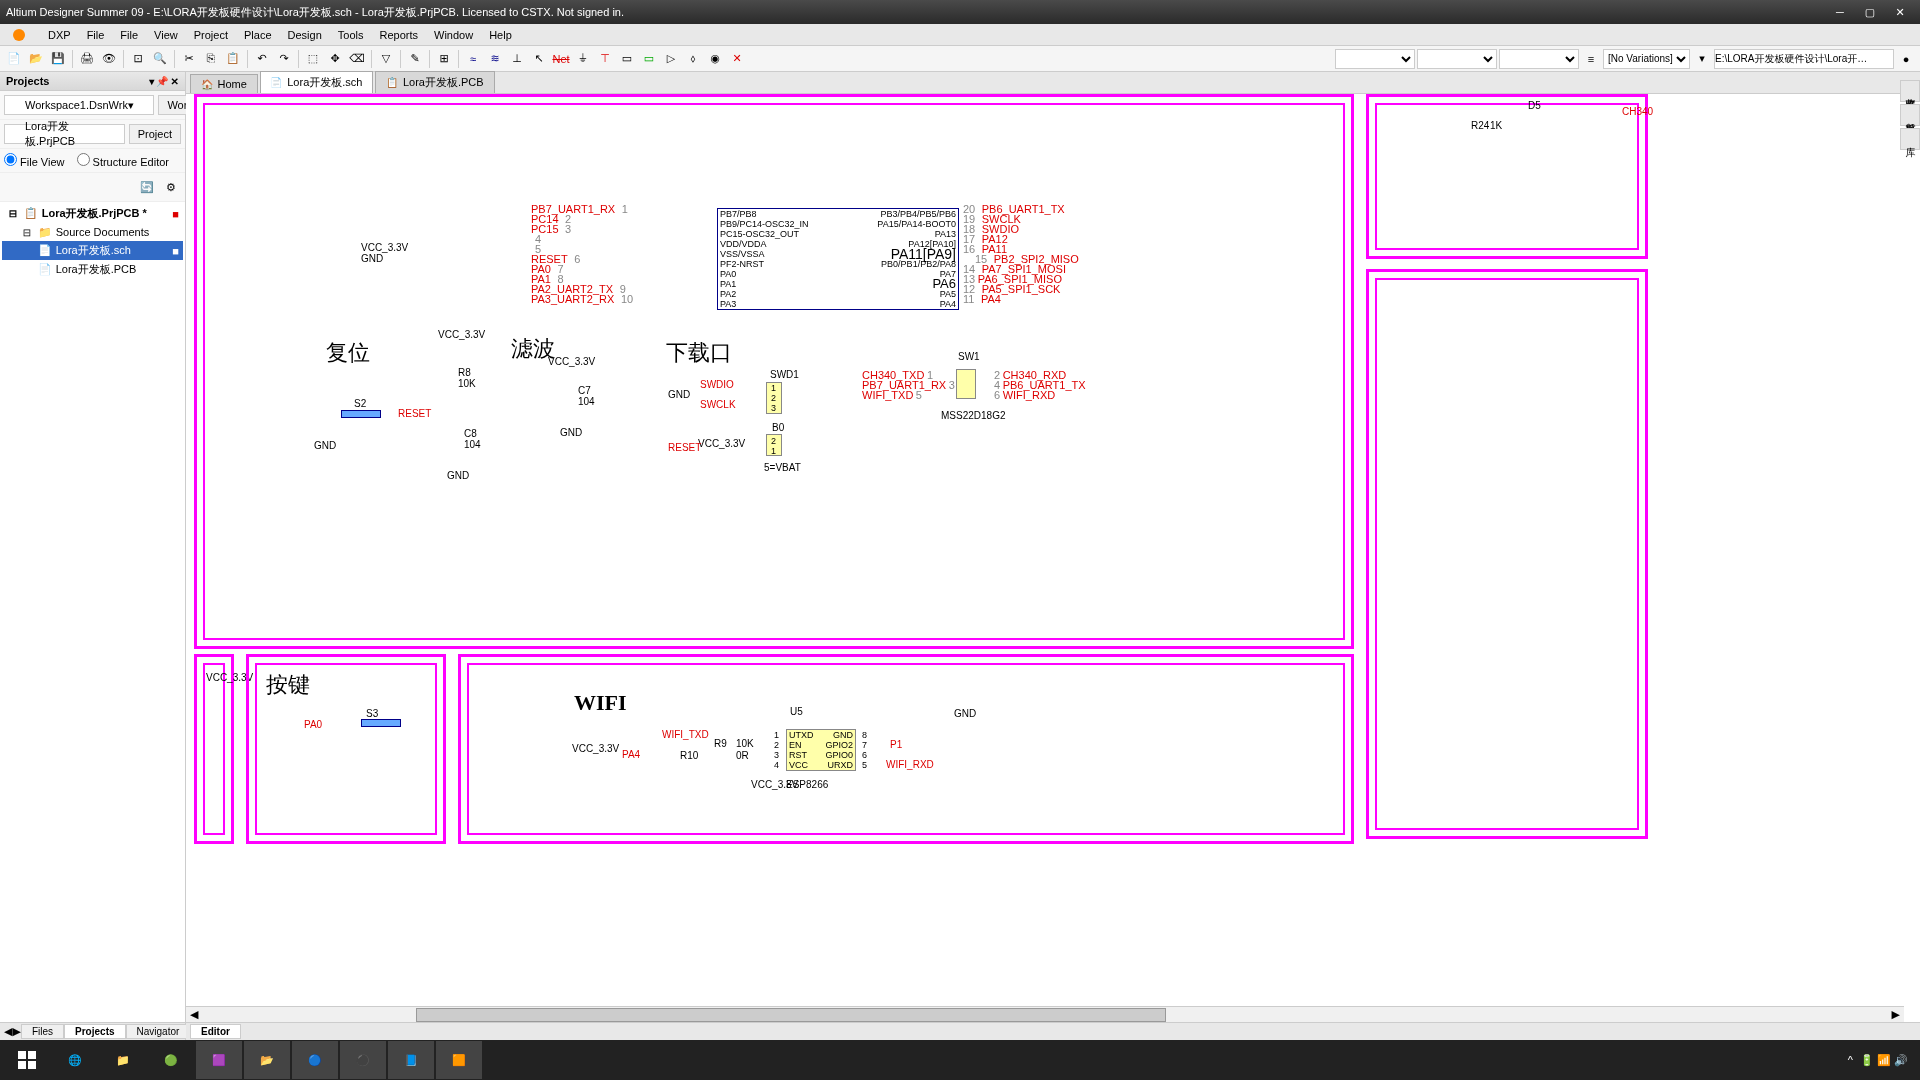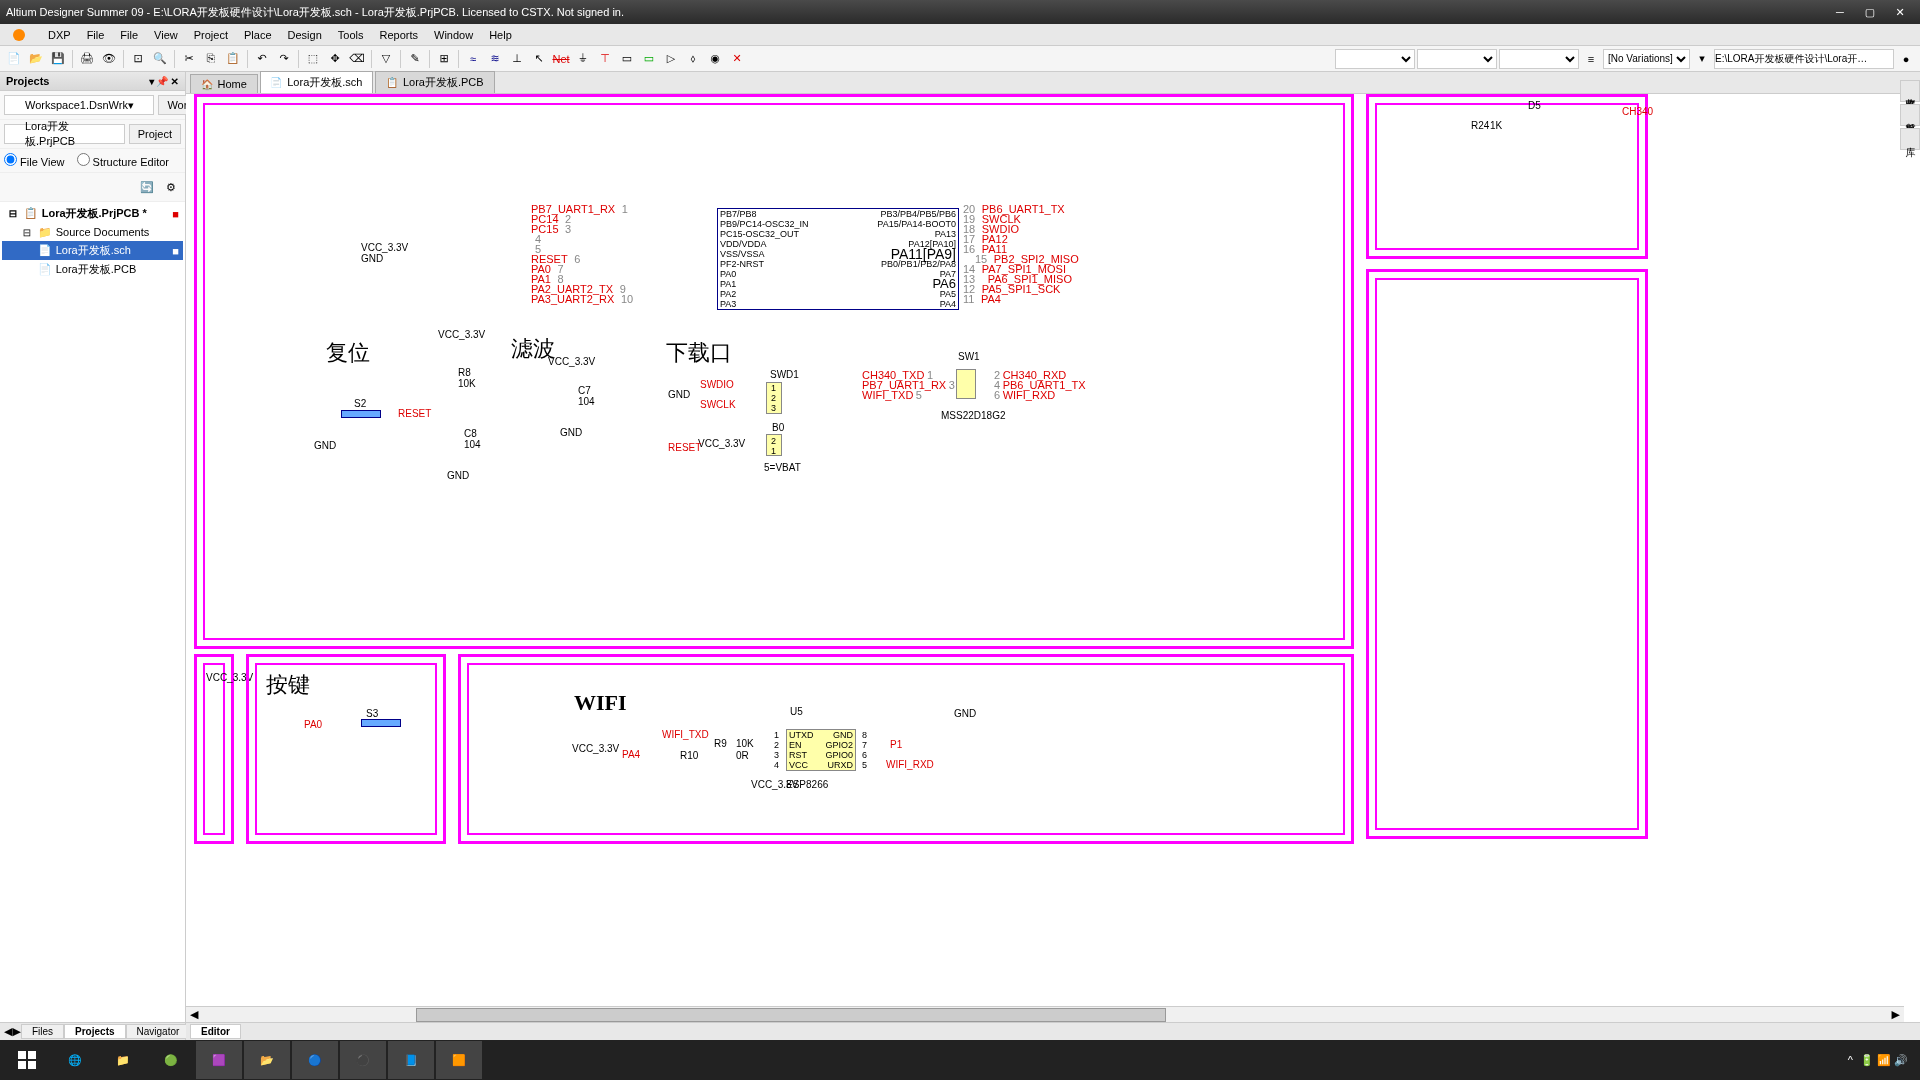--- a/index.html
+++ b/index.html
@@ -255,21 +255,21 @@
             </div>
         </div>
         <div id="mcu-right" style="position:absolute;left:432px;top:0">
             <div style="font-size: 9px; height: 10px; line-height: 10px; white-space: nowrap;"><span style="color:#888">20</span> <span style="color:#d00;margin-left:4px">PB6_UART1_TX</span></div>
             <div style="font-size: 9px; height: 10px; line-height: 10px; white-space: nowrap;"><span style="color:#888">19</span> <span style="color:#d00;margin-left:4px">SWCLK</span></div>
             <div style="font-size: 9px; height: 10px; line-height: 10px; white-space: nowrap;"><span style="color:#888">18</span> <span style="color:#d00;margin-left:4px">SWDIO</span></div>
             <div style="font-size: 9px; height: 10px; line-height: 10px; white-space: nowrap;"><span style="color:#888">17</span> <span style="color:#d00;margin-left:4px">PA12</span></div>
             <div style="font-size: 9px; height: 10px; line-height: 10px; white-space: nowrap;"><span style="color:#888">16</span> <span style="color:#d00;margin-left:4px">PA11</span></div>
             <div style="font-size: 9px; height: 10px; line-height: 10px; white-space: nowrap; margin-left: 12px;"><span style="color:#888">15</span> <span style="color:#d00;margin-left:4px">PB2_SPI2_MISO</span></div>
             <div style="font-size: 9px; height: 10px; line-height: 10px; white-space: nowrap;"><span style="color:#888">14</span> <span style="color:#d00;margin-left:4px">PA7_SPI1_MOSI</span></div>
-            <div style="font-size: 9px; height: 10px; line-height: 10px; white-space: nowrap;"><span style="color:#888">13</span> <span style="color:#d00;margin-left:10px">PA6_SPI1_MISO</span></div>
+            <div style="font-size: 9px; height: 10px; line-height: 10px; white-space: nowrap;"><span style="color:#888">13</span> <span style="color:#d00;margin-left:0">PA6_SPI1_MISO</span></div>
             <div style="font-size: 9px; height: 10px; line-height: 10px; white-space: nowrap;"><span style="color:#888">12</span> <span style="color:#d00;margin-left:4px">PA5_SPI1_SCK</span></div>
             <div style="font-size: 9px; height: 10px; line-height: 10px; white-space: nowrap;"><span style="color:#888">11</span> <span style="color:#d00;margin-left:4px">PA4</span></div>
           </div>
       </div>
 
       <span class="schtxt" style="left:175px;top:148px">VCC_3.3V</span>
       <span class="schtxt" style="left:175px;top:159px">GND</span>
 
       <span class="schtxt lbl" style="left:140px;top:244px">复位</span>
       <span class="schtxt lbl" style="left:325px;top:240px">滤波</span>

